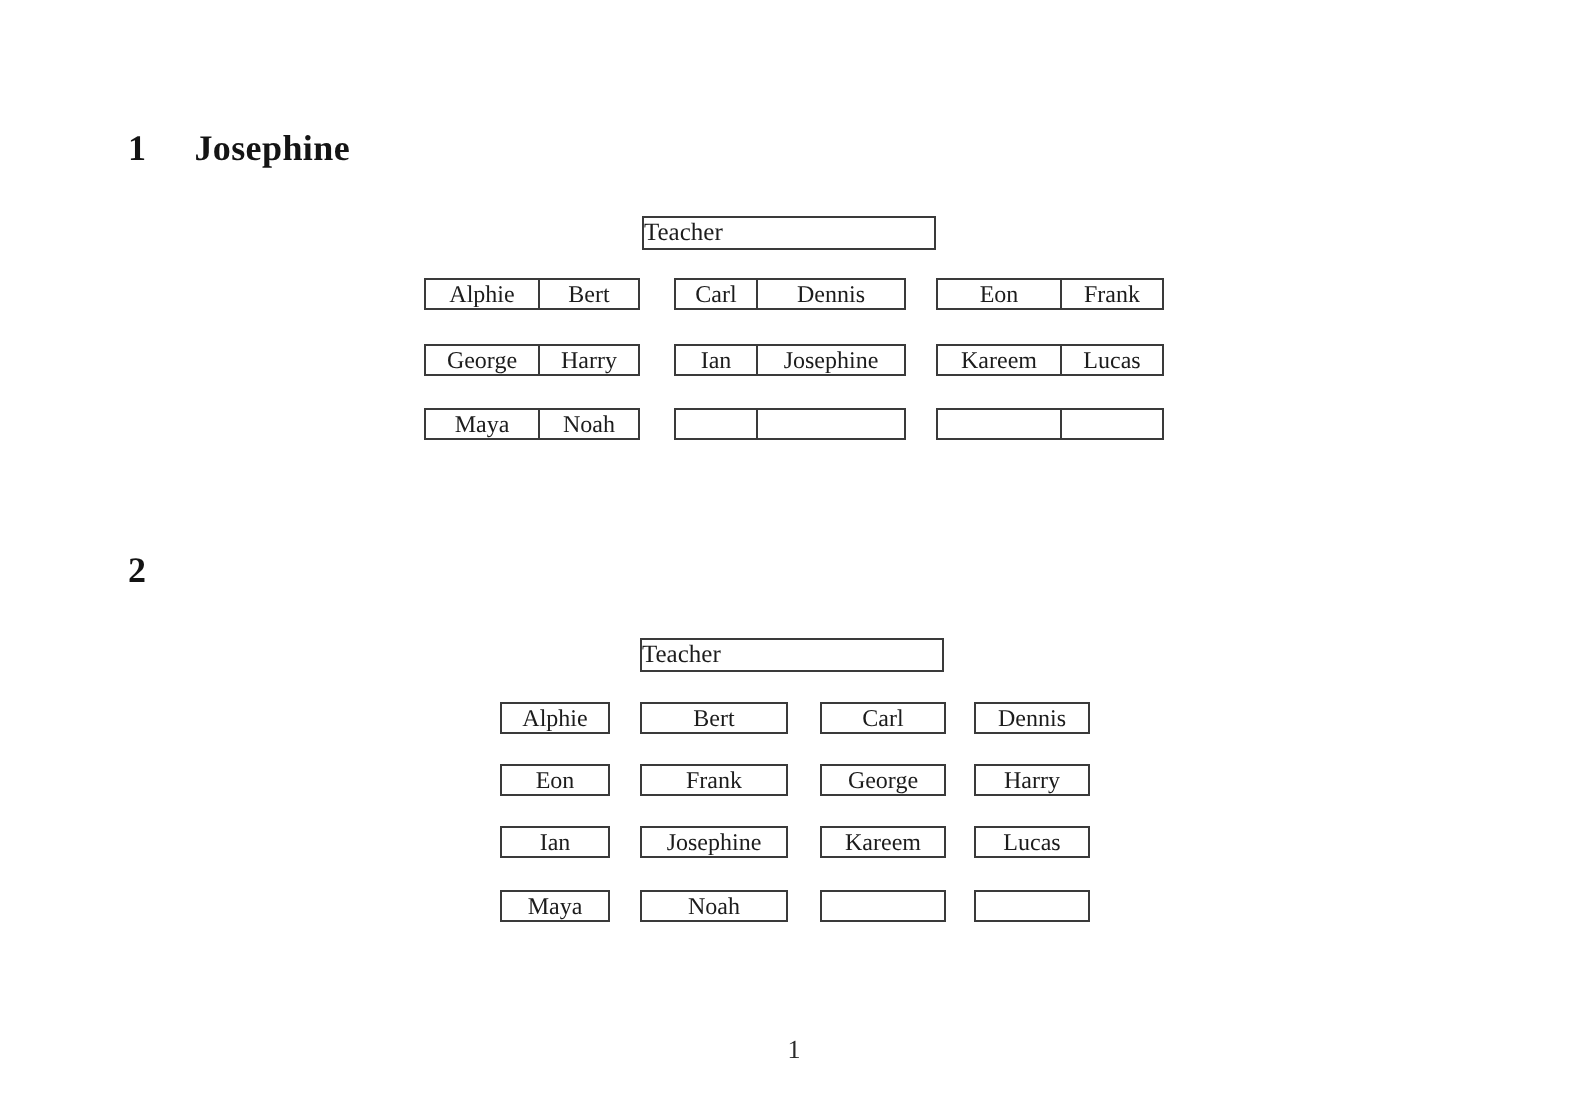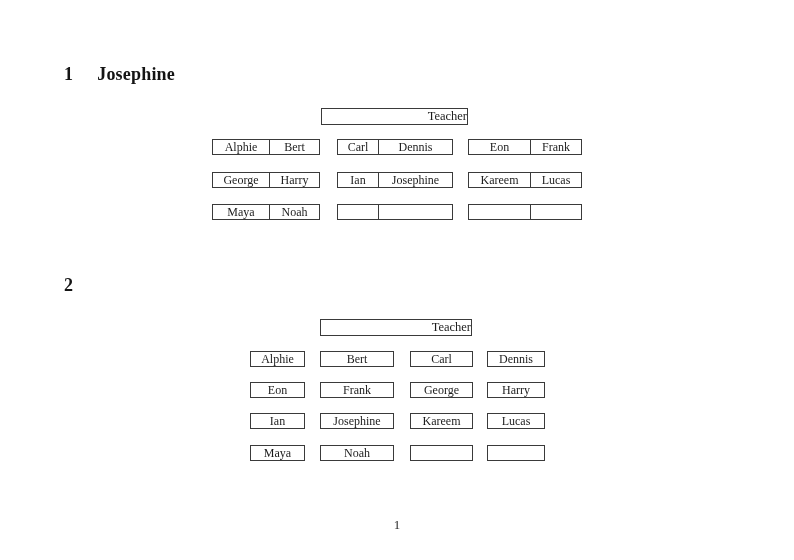--- a/index.html
+++ b/index.html
@@ -31,21 +31,21 @@
   .heading-classical { top: 64px; }
   .heading-distributed { top: 275px; }
 
   .teacher-box {
     position: absolute;
     box-sizing: border-box;
     border: 1px solid #3a3a3a;
     background: #ffffff;
     display: flex;
     align-items: center;
-    justify-content: flex-end;
+    justify-content: flex-start;
     font-size: 12.5px;
     height: 17px;
   }
   .teacher-classical   { left: 321px; top: 108px; width: 147px; }
   .teacher-distributed { left: 320px; top: 319px; width: 152px; }
 
   
   .c-desk {
     position: absolute;
     box-sizing: border-box;

